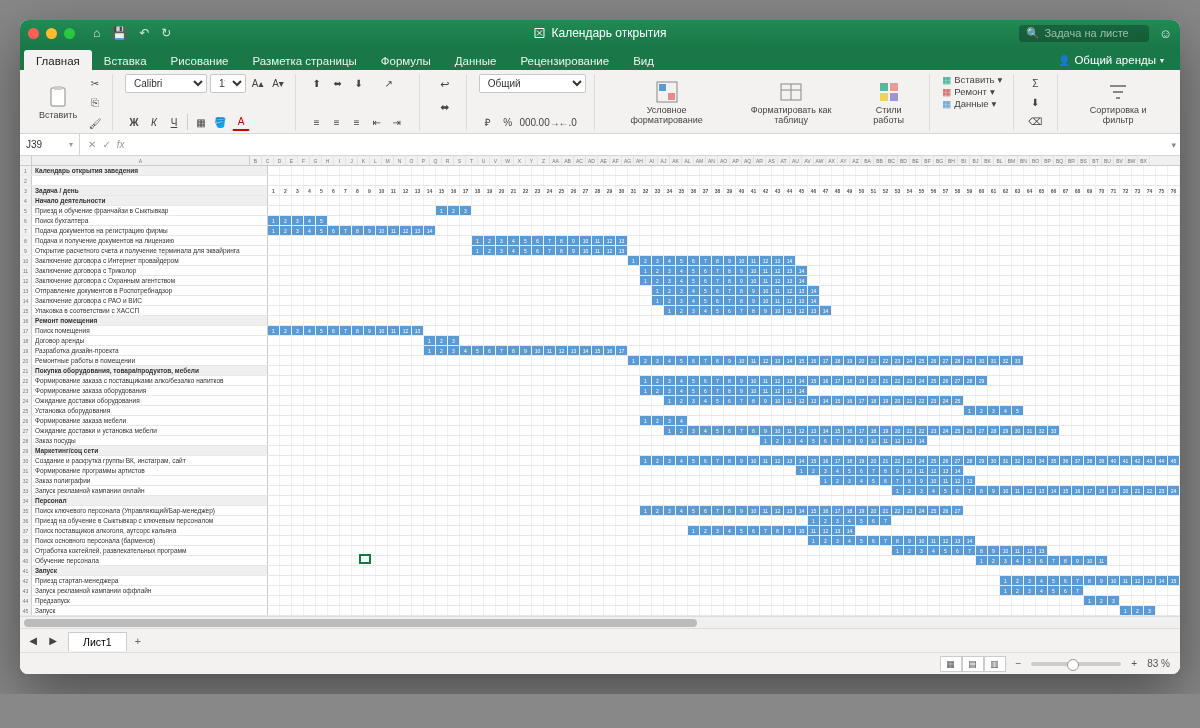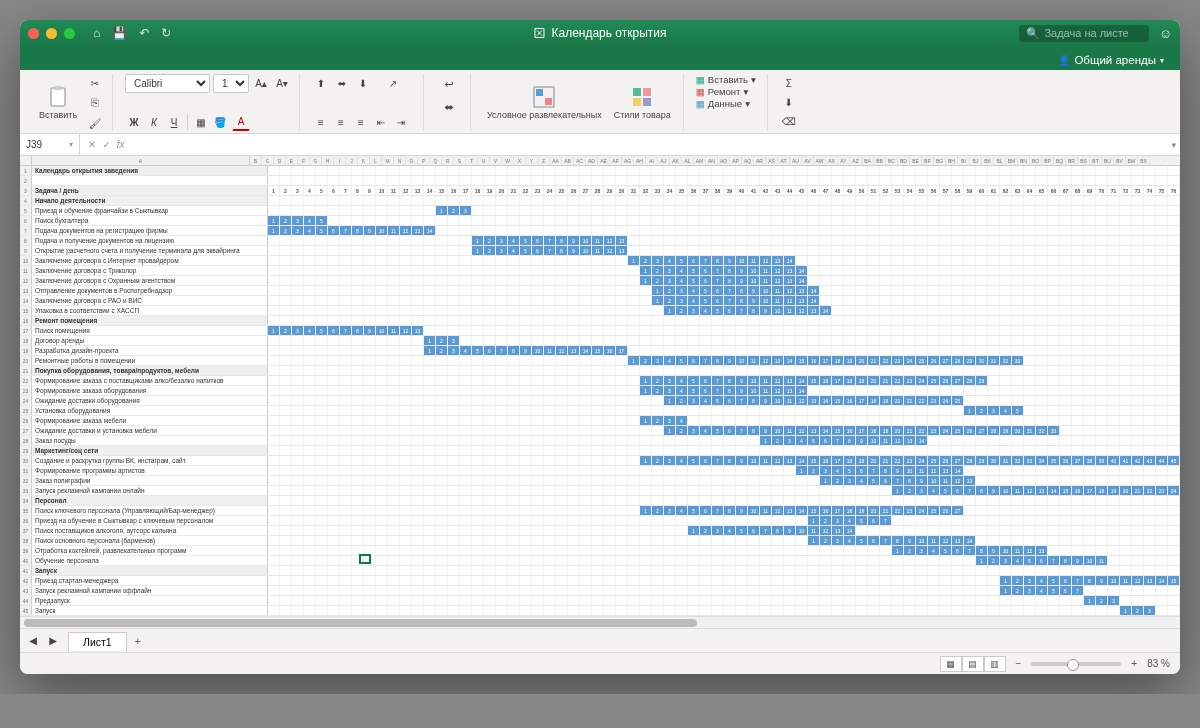--- a/index.html
+++ b/index.html
@@ -97,20 +97,30 @@
       <div class="search-box">
         <span>🔍</span>
         <span style="opacity:.7">Задача на листе</span>
       </div>
       <span class="smiley">☺</span>
     </div>
   </div>
 
   <div class="tabs-row">
 
+    <div id="tabs-container" style="display:flex;">
+        <div class="tab active">Главная</div>
+        <div class="tab">Вставка</div>
+        <div class="tab">Рисование</div>
+        <div class="tab">Разметка страницы</div>
+        <div class="tab">Формулы</div>
+        <div class="tab">Данные</div>
+        <div class="tab">Рецензирование</div>
+        <div class="tab">Вид</div>
+      </div>
     <div class="share-btn">
       <span>Общий аренды</span> 
         <span style="font-size:8px">▾</span>
     </div>
   </div>
 
   <div class="ribbon">
     <div class="rgroup">
       <div class="rcontrols">
         <div class="big-btn">
@@ -163,59 +173,89 @@
       </div>
     </div>
 
     <div class="rgroup">
       <div class="rcontrols" style="flex-direction:column;align-items:flex-start;gap:3px">
         <span class="icon-btn" style="width:26px">↩</span>
         <span class="icon-btn" style="width:26px">⬌</span>
       </div>
     </div>
 
+    <div class="rgroup" style="min-width:120px;">
+      <div class="font-row">
+        <select class="sel" style="width:110px"><option>Общий</option></select>
+      </div>
+      <div class="fmt-row">
+        <span class="icon-btn mini">₽</span>
+        <span class="icon-btn mini">%</span>
+        <span class="icon-btn mini">000</span>
+        <span class="icon-btn mini">.00→</span>
+        <span class="icon-btn mini">←.0</span>
+      </div>
+    </div>
 
     <div class="rgroup">
       <div class="rcontrols">
         <div class="big-btn">
           <svg viewBox="0 0 24 24">
               <rect x="2" y="2" width="20" height="20" fill="none" stroke="#888"></rect>
               <rect x="4" y="4" width="7" height="7" fill="#5b9bd5"></rect>
               <rect x="13" y="13" width="7" height="7" fill="#e88"></rect>
             </svg>
-          <span>Условное развлекательных</span>
+          <span>Условное форматирование</span>
+        </div>
+        <div class="big-btn">
+          <svg viewBox="0 0 24 24">
+              <rect x="2" y="4" width="20" height="16" fill="none" stroke="#888"></rect>
+              <line x1="2" y1="10" x2="22" y2="10" stroke="#888"></line>
+              <line x1="12" y1="4" x2="12" y2="20" stroke="#888"></line>
+            </svg>
+          <span>Форматировать как таблицу</span>
         </div>
         <div class="big-btn">
           <svg viewBox="0 0 24 24">
               <rect x="3" y="3" width="8" height="8" fill="#5b9"></rect>
               <rect x="13" y="3" width="8" height="8" fill="#e99"></rect>
               <rect x="3" y="13" width="8" height="8" fill="#f0d060"></rect>
               <rect x="13" y="13" width="8" height="8" fill="#99c"></rect>
             </svg>
-          <span>Стили товара</span>
+          <span>Стили работы</span>
         </div>
       </div>
     </div>
 
     <div class="rgroup" style="min-width:80px;">
       <div style="display:flex;flex-direction:column;gap:1px;font-size:9.5px;color:#444">
         <div style="display:flex;align-items:center;gap:3px"><span style="color:#2a8">▦</span><span>Вставить</span> ▾</div>
         <div style="display:flex;align-items:center;gap:3px"><span style="color:#c55">▦</span><span>Ремонт</span> ▾</div>
         <div style="display:flex;align-items:center;gap:3px"><span style="color:#59c">▦</span><span>Данные</span> ▾</div>
       </div>
     </div>
 
     <div class="rgroup" style="min-width:40px;">
       <div style="display:flex;flex-direction:column;gap:1px;font-size:11px;color:#444">
         <span class="icon-btn mini">Σ</span>
         <span class="icon-btn mini">⬇</span>
         <span class="icon-btn mini">⌫</span>
       </div>
     </div>
 
+    <div class="rgroup" style="border-right:none">
+      <div class="rcontrols">
+        <div class="big-btn">
+          <svg viewBox="0 0 24 24">
+              <path d="M4 6h16M7 12h10M10 18h4" stroke="#888" stroke-width="2" fill="none"></path>
+            </svg>
+          <span>Сортировка и фильтр</span>
+        </div>
+      </div>
+    </div>
   </div>
 
   <div class="namebox-row">
     <div class="namebox">
         <span>J39</span>
         <span style="margin-left:auto;color:#999;font-size:8px">▾</span>
       </div>
     <div class="fx-area">
       <div class="fxicons">
         <span>✕</span>

